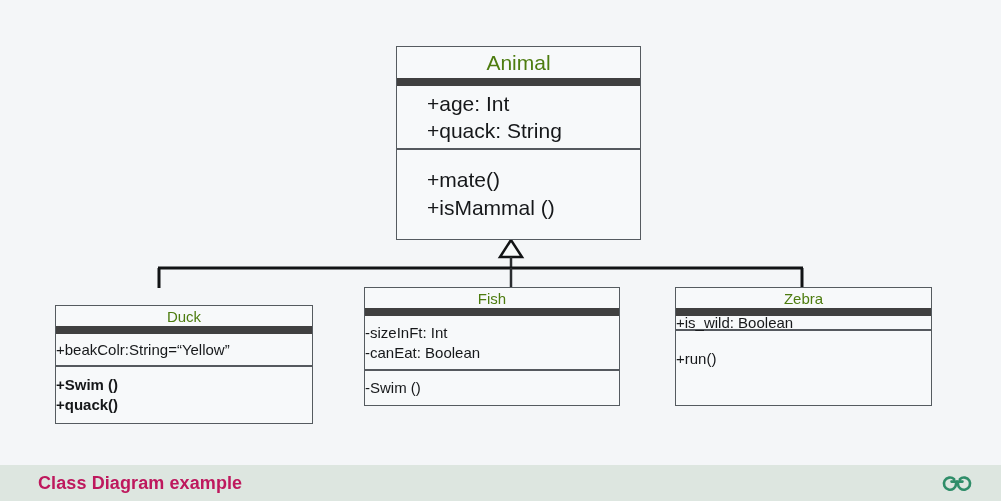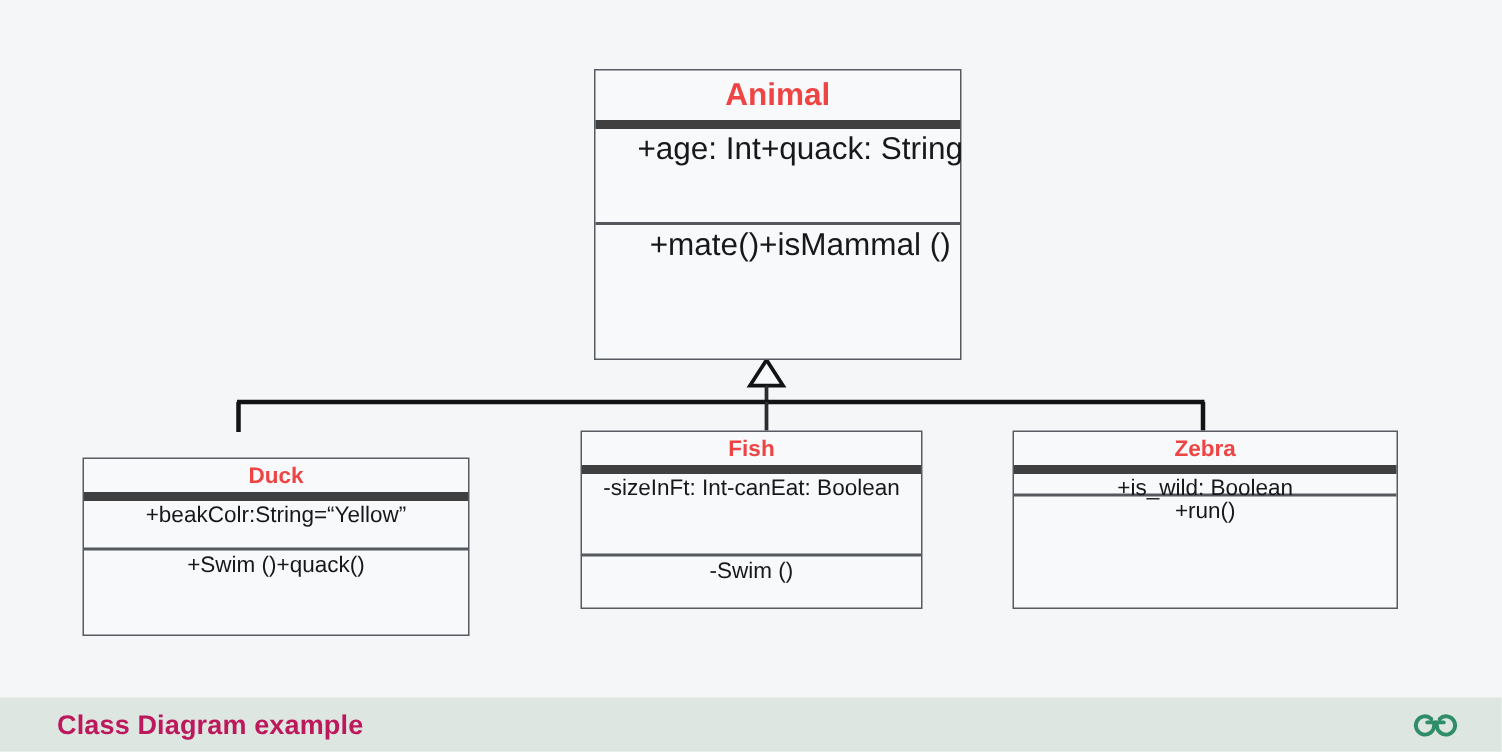--- a/index.html
+++ b/index.html
@@ -24,34 +24,34 @@
   }
 
   
   .uml-class {
     position: absolute;
     background: #f7f9fa;
     border: 1.5px solid #555b60;
     box-sizing: border-box;
   }
   .uml-title {
-    font-weight: bold;
+    font-weight: normal;
     text-align: center;
-    color: #ef4444;
+    color: #4d7c0f;
     box-sizing: border-box;
     display: flex;
     align-items: center;
     justify-content: center;
-    border-bottom: 6px solid #404040;
+    border-bottom: 8px solid #404040;
   }
   .uml-compartment {
     box-sizing: border-box;
     color: #16181a;
     display: flex;
-    flex-direction: row;
+    flex-direction: column;
     justify-content: center;
   }
   .uml-compartment.with-rule {
     border-bottom: 2px solid #55595e;
   }
   .uml-line {
     white-space: pre;
     line-height: 1.30;
   }
 
@@ -79,25 +79,25 @@
     height: 28px;
     font-size: 15px;
   }
   .subclass .uml-compartment {
     font-size: 15px;
     align-items: flex-start;
     text-align: center;
   }
 
   #class-duck  { left: 55px;  width: 258px; margin-top: 18px; }
-  #class-fish  { left: 387px; width: 228px; }
+  #class-fish  { left: 364px; width: 256px; }
   #class-zebra { left: 675px; width: 257px; }
 
   #class-duck-attrs  { height: 33px; }
-  #class-duck-ops    { height: 55px; }
+  #class-duck-ops    { height: 55px; font-weight: bold; }
   #class-fish-attrs  { height: 55px; }
   #class-fish-ops    { height: 33px; }
   #class-zebra-attrs { height: 15px; }
   #class-zebra-ops   { height: 55px; }
 
   
   #generalization { position: absolute; left: 0; top: 0; }
 
   
   #footer {

